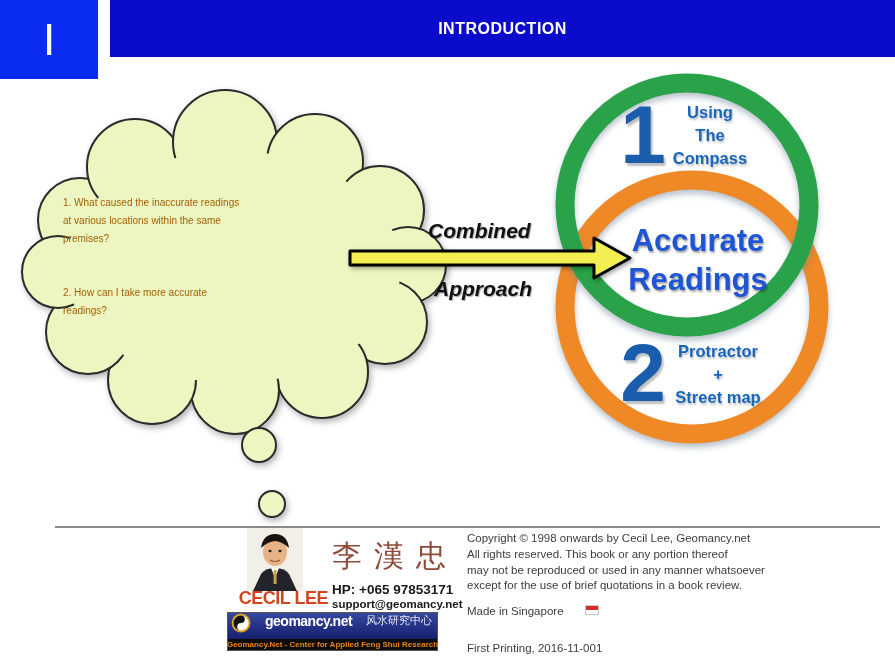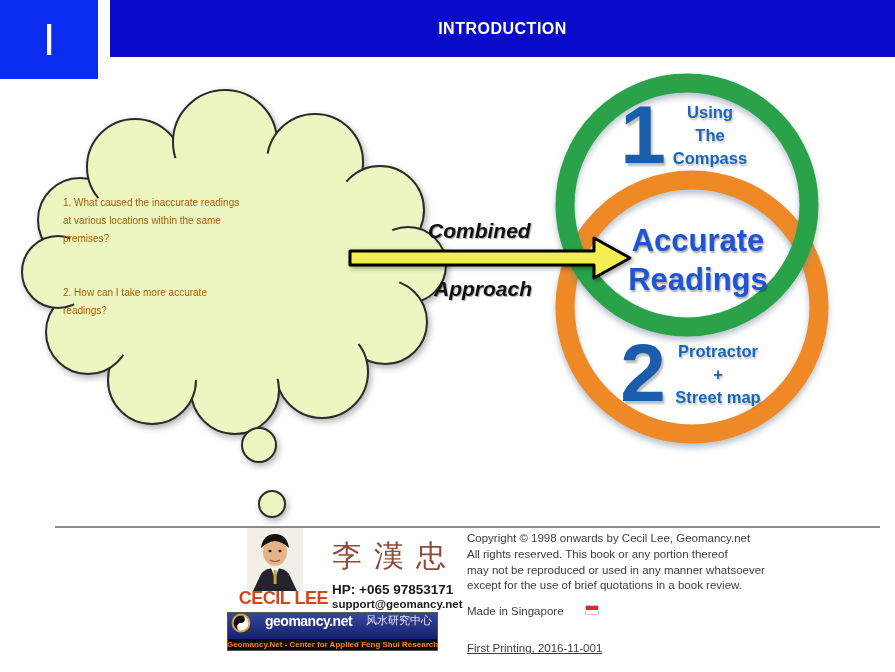--- a/index.html
+++ b/index.html
@@ -53,21 +53,21 @@
   .logo-cn{color:#e8e6f5;font-size:11px;white-space:nowrap;
            font-family:"DejaVu Serif","Liberation Serif",serif;}
   .logo-strip{height:11px;background:#0c0c0c;display:flex;align-items:center;justify-content:center;}
   .logo-strip span{color:#e88420;font-size:8px;font-weight:bold;white-space:nowrap;}
 
   .copy-block{position:absolute;left:467px;top:531px;color:#3c3c3c;font-size:11.5px;line-height:15.8px;}
   .made-in{position:absolute;left:467px;top:605px;color:#3c3c3c;font-size:11.5px;
            display:flex;align-items:flex-start;gap:21px;}
   .sg-flag{display:inline-block;width:14px;height:10px;border:1px solid #ccc;box-sizing:border-box;
            background:linear-gradient(#d82a2a 50%,#ffffff 50%);}
-  .first-printing{position:absolute;left:467px;top:642px;color:#3c3c3c;font-size:11.5px;text-decoration:underline;}
+  .first-printing{position:absolute;left:467px;top:642px;color:#3c3c3c;font-size:11.5px;}
 </style>
 </head>
 <body>
 
 <div id="page">
 
   <div class="section-box">
     <span>I</span>
   </div>
   <div class="title-bar">

